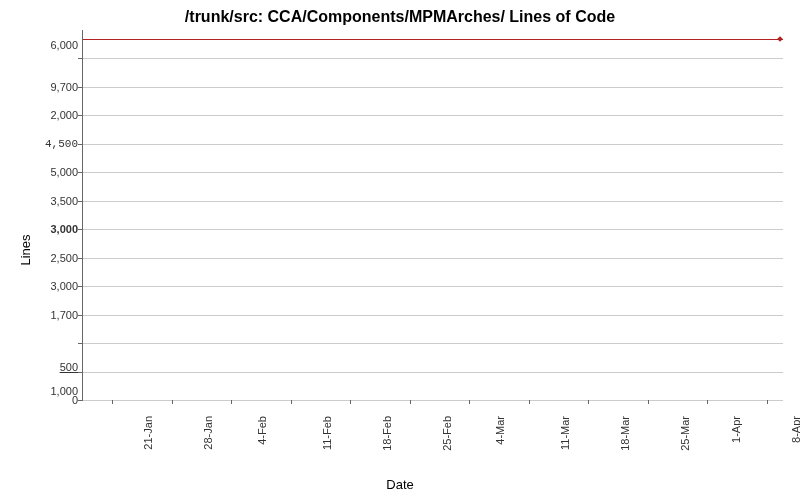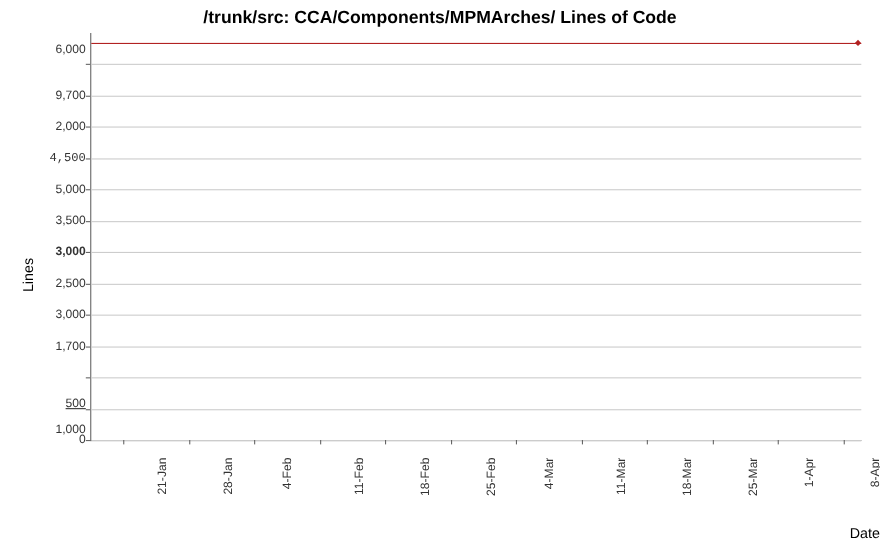--- a/index.html
+++ b/index.html
@@ -76,21 +76,21 @@
     transform: translateY(-50%) rotate(-90deg);
     transform-origin: center;
     font-size: 13px;
     color: #000;
   }
   .x-axis-label {
     position: absolute;
     bottom: 8px;
     left: 0;
     width: 100%;
-    text-align: right;
+    text-align: center;
     font-size: 13px;
     color: #000;
   }
   .data-line {
     position: absolute;
     border-top: 1.5px solid #b22222;
   }
   .data-point {
     position: absolute;
     width: 4px;

